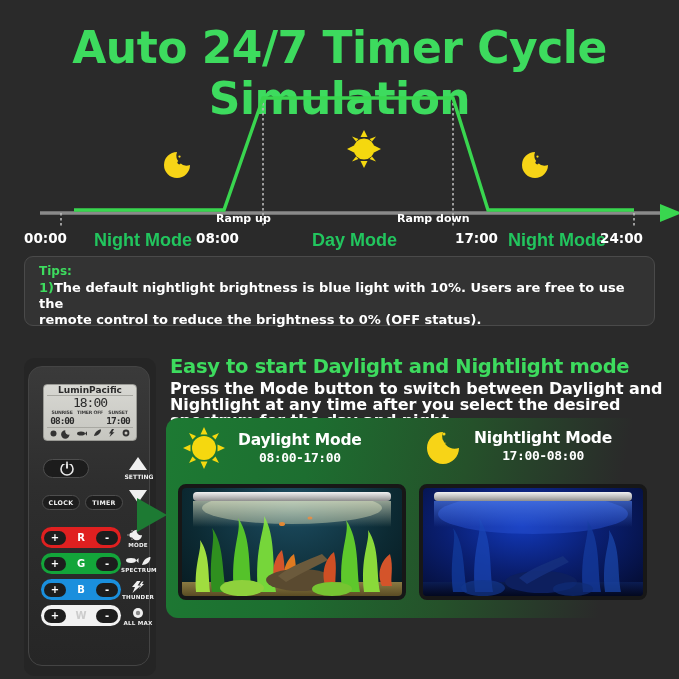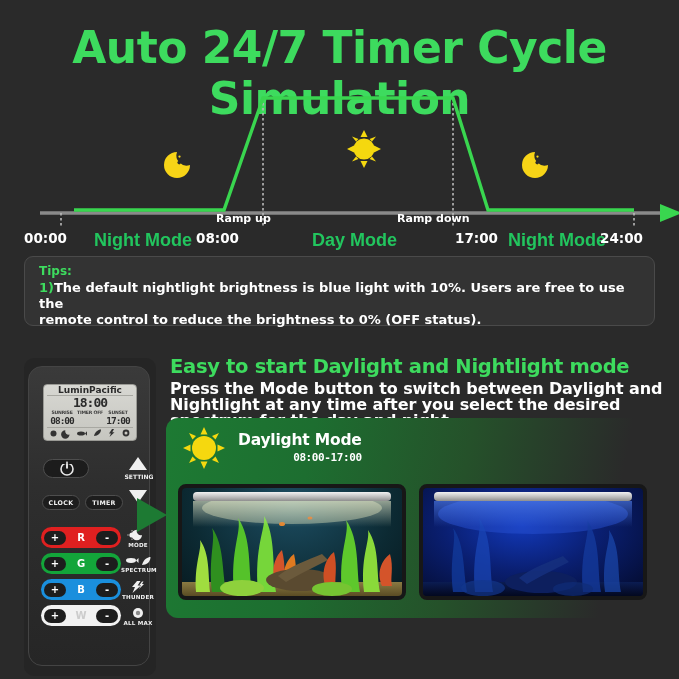--- a/index.html
+++ b/index.html
@@ -70,21 +70,21 @@
     background: linear-gradient(180deg,#d7d7d2 0%, #c6c6c0 100%);
     border-radius: 4px; border: 1px solid #9a9a95;
     padding: 0 3px;
   }
   .lcd-brand {
     text-align: center; font-size: 9px; font-weight: bold; color: #2b2b2b;
     font-family: "DejaVu Sans", sans-serif; line-height: 10px;
     border-bottom: 1px solid #a8a8a2;
   }
   .lcd-bigtime {
-    text-align: center; font-size: 13px; font-weight: bold; color: #2b2b2b;
+    text-align: center; font-size: 13px; font-weight: normal; color: #2b2b2b;
     font-family: "DejaVu Sans Mono", monospace; line-height: 14px; letter-spacing:-1px;
   }
   .lcd-row { display: flex; justify-content: space-between; padding: 0 1px; }
   .lcd-col { text-align: center; flex: 1; }
   .lcd-cap { font-size: 4.6px; font-weight: bold; color: #3a3a3a; font-family: "DejaVu Sans", sans-serif; line-height: 6px; letter-spacing: -0.2px;}
   .lcd-val { font-size: 9.5px; font-weight: bold; color: #2b2b2b; font-family: "DejaVu Sans Mono", monospace; line-height: 10px; letter-spacing:-1px;}
   .lcd-icons {
     display: flex; justify-content: space-around; align-items: center;
     border-top: 1px solid #a8a8a2; margin-top: 1px; height: 11px;
   }
@@ -167,23 +167,23 @@
   .mode-head {
     position: absolute; display: flex; align-items: center; gap: 10px;
   }
   #head-day { left: 16px; top: 8px; gap: 12px; }
   #head-night { left: 258px; top: 8px; }
   .mode-text .m-title {
     color: #ffffff; font-size: 15.5px; font-weight: bold;
     font-family: "DejaVu Sans", sans-serif; letter-spacing: -0.2px; line-height: 19px;
   }
   .mode-text .m-time {
-    color: #ffffff; font-size: 11px; font-weight: bold;
+    color: #ffffff; font-size: 13px; font-weight: bold;
     font-family: "DejaVu Sans Mono", monospace; line-height: 15px;
-    text-align: right; letter-spacing: -0.4px;
+    text-align: center; letter-spacing: -0.4px;
   }
   .tank {
     position: absolute; top: 66px; width: 228px; height: 116px;
     border-radius: 8px; overflow: hidden;
     border: 4px solid #171717;
   }
   #tank-day { left: 12px; background: radial-gradient(ellipse at 50% 15%, #1d4e63 0%, #0c2a33 65%, #071a20 100%); }
   #tank-night { left: 253px; background: radial-gradient(ellipse at 45% 35%, #1238b8 0%, #0a1f72 45%, #030a2a 100%); }
   .led-bar {
     position: absolute; left: 5%; top: 4px; width: 90%; height: 9px;
@@ -416,20 +416,32 @@
         <polygon points="37,37 30,34 33.5,30.5"></polygon>
       </g>
       <circle cx="22" cy="22" r="12" fill="#f5d80f"></circle>
     </svg>
     <div class="mode-text">
       <div class="m-title">Daylight Mode</div>
       <div class="m-time">08:00-17:00</div>
     </div>
   </div>
 
+  <div class="mode-head" id="head-night">
+    <svg width="40" height="40">
+      <path d="M35,22 A16,16 0 1,1 19,6 A12.6,12.6 0 0,0 35,22 Z" fill="#f7d417"></path>
+      <circle cx="20" cy="8" r="1.5" fill="#f7d417"></circle>
+      <circle cx="14.5" cy="12.5" r="1.1" fill="#f7d417"></circle>
+      <polygon points="19,14 20,16.5 22.5,17 20,18 19,20.5 18,18 15.5,17 18,16.5" fill="#f7d417"></polygon>
+    </svg>
+    <div class="mode-text">
+      <div class="m-title">Nightlight Mode</div>
+      <div class="m-time">17:00-08:00</div>
+    </div>
+  </div>
 
   <div class="tank" id="tank-day">
     <div class="substrate" id="sub-day"></div>
     <svg width="220" height="108" style="position:absolute;left:0;top:0;">
       <ellipse cx="110" cy="20" rx="90" ry="16" fill="#ffffcc" opacity="0.35"></ellipse>
       <path d="M30,104 C26,70 34,52 30,40 C42,56 40,82 44,104 Z" fill="#2f8f1f"></path>
       <path d="M52,104 C48,62 60,44 56,30 C70,50 66,80 70,104 Z" fill="#55c22a"></path>
       <path d="M76,104 C72,58 84,40 82,28 C94,48 90,78 94,104 Z" fill="#76d63a"></path>
       <path d="M14,104 C12,76 20,62 18,52 C28,66 26,86 28,104 Z" fill="#a0dd3f"></path>
       <path d="M95,100 C88,84 92,70 100,62 C104,78 102,92 104,100 Z" fill="#d4542a"></path>

